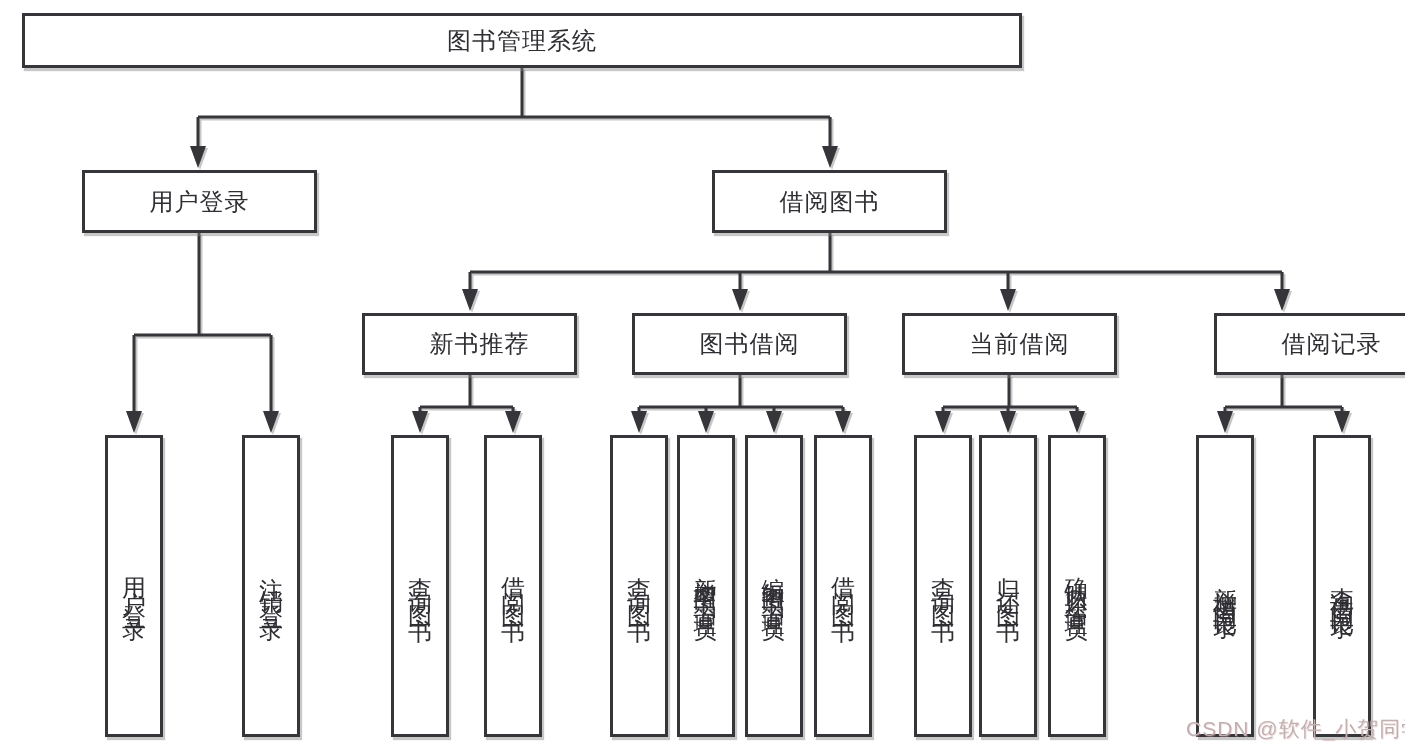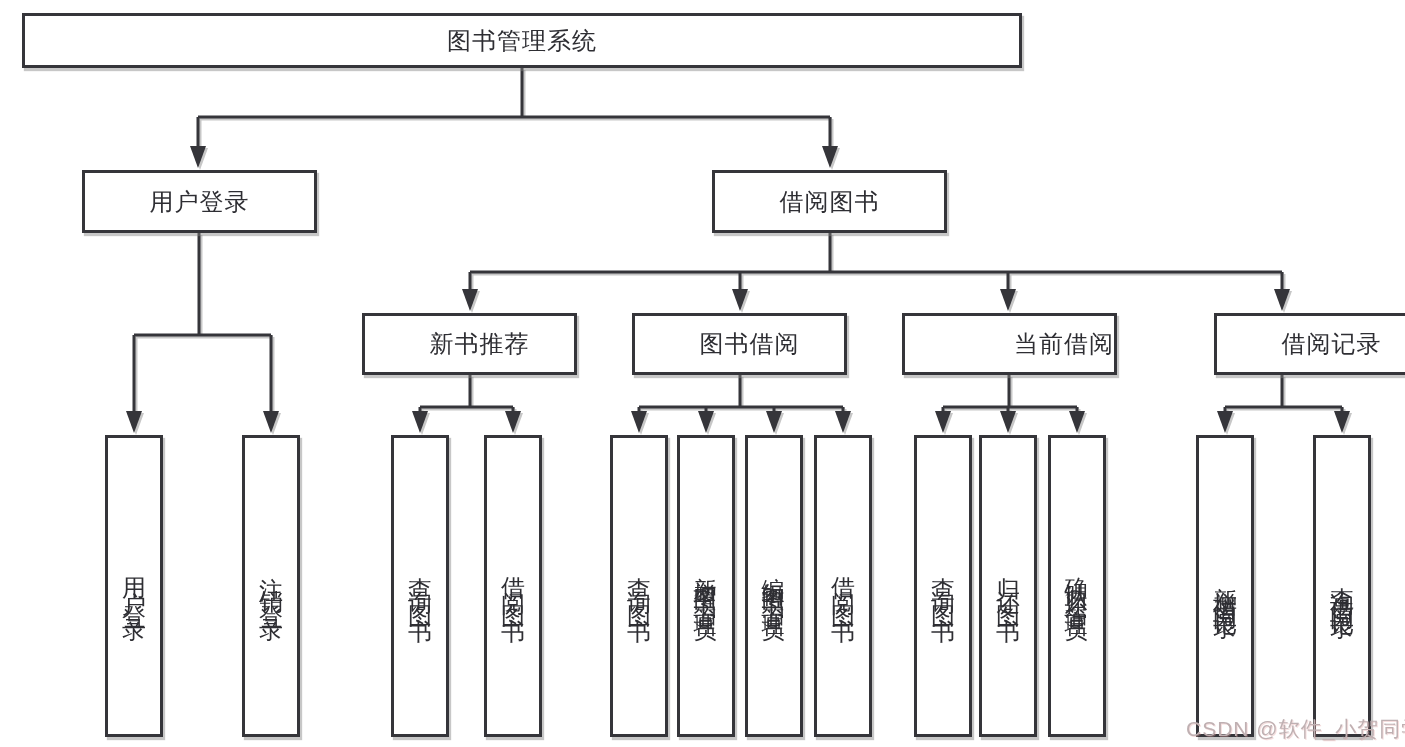--- a/index.html
+++ b/index.html
@@ -35,21 +35,21 @@
     color: #2e2e33;
     z-index: 2;
   }
 
   .node--root  { left: 22px;  top: 13px;  width: 1000px; height: 55px; }
   .node--l1a   { left: 82px;  top: 170px; width: 235px;  height: 63px; }
   .node--l1b   { left: 712px; top: 170px; width: 235px;  height: 63px; }
   .node--l2    { top: 313px;  width: 215px; height: 62px; padding-left: 20px; }
   .node--l2a   { left: 362px; }
   .node--l2b   { left: 632px; }
-  .node--l2c   { left: 902px; justify-content: flex-end; }
+  .node--l2c   { left: 902px; }
   .node--l2d   { left: 1173px; margin-left: 41px; }
 
   .leaf {
     position: absolute;
     top: 435px;
     width: 58px;
     height: 302px;
     background: #ffffff;
     border: 3px solid #35353a;
     box-shadow: 2px 3px 1px rgba(130,130,130,0.45);

